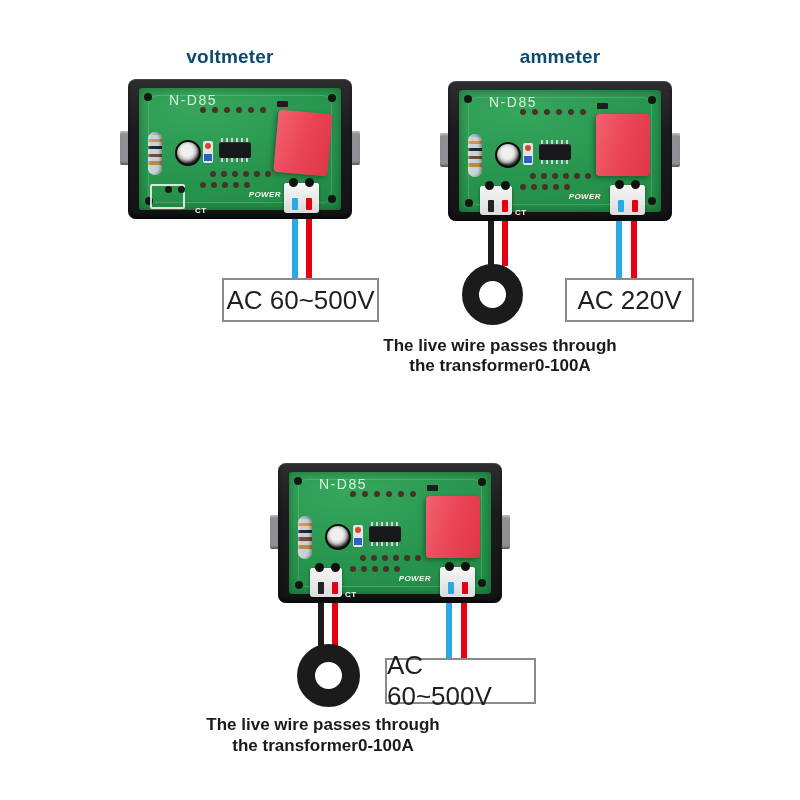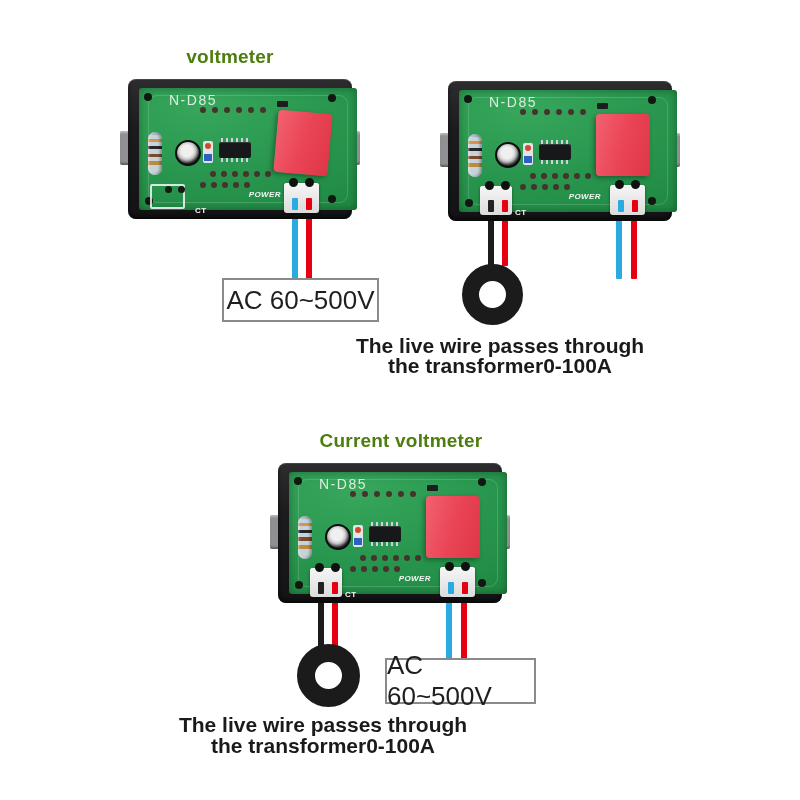--- a/index.html
+++ b/index.html
@@ -1,22 +1,22 @@
 <!DOCTYPE html>
 <html><head>
 <meta charset="utf-8">
 <style>
   html,body{margin:0;padding:0;background:#fff;}
   #canvas{position:relative;width:800px;height:800px;background:#fff;overflow:hidden;
           font-family:"Liberation Sans",sans-serif;}
 
   
   .sec-title{position:absolute;width:224px;text-align:center;font-size:19px;font-weight:700;
-             color:#4d7c0f;letter-spacing:.2px;}
-  .note{position:absolute;width:300px;text-align:center;font-size:21px;font-weight:700;
+             color:#0c4a6e;letter-spacing:.2px;}
+  .note{position:absolute;width:300px;text-align:center;font-size:17px;font-weight:700;
         color:#1a1a1a;line-height:20px;}
 
   
   .vbox{position:absolute;background:#fff;border:2px solid #8a8a8a;z-index:3;
         display:flex;align-items:center;justify-content:center;
         font-size:26px;color:#1f1f1f;}
 
   
   .wire{position:absolute;width:6px;z-index:1;border-radius:1px;}
   .wire.blue{background:#29abe2;}
@@ -28,21 +28,21 @@
   
   .device{position:absolute;width:224px;height:140px;z-index:2;}
   .clip{position:absolute;width:14px;height:34px;top:52px;background:#8f9093;
         border-radius:2px;box-shadow:inset 0 2px 2px rgba(255,255,255,.35),inset 0 -2px 2px rgba(0,0,0,.35);}
   .clip.l{left:-8px;} .clip.r{right:-8px;}
   .frame{position:absolute;inset:0;border-radius:8px;
          background:linear-gradient(180deg,#2d2d30 0%,#1c1c1e 35%,#131315 100%);
          box-shadow:inset 0 1px 1px rgba(255,255,255,.14),inset 0 -3px 4px rgba(0,0,0,.6);}
   .pcb{position:absolute;left:11px;top:9px;width:202px;height:122px;border-radius:3px;
        background:radial-gradient(120% 110% at 30% 15%,#37a75c 0%,#2a9850 45%,#1e8741 100%);
-       box-shadow:inset 0 0 8px rgba(0,0,0,.35);padding-left:16px;}
+       box-shadow:inset 0 0 8px rgba(0,0,0,.35);}
   .pcb .silk{position:absolute;inset:7px 9px;border:1px solid rgba(255,255,255,.16);
              border-radius:9px;pointer-events:none;}
   .board-label{position:absolute;left:30px;top:4px;font-size:14px;letter-spacing:1.5px;
                color:#d9eedd;font-weight:400;}
   .pcbscrews{position:absolute;left:5px;top:5px;width:8px;height:8px;border-radius:50%;
              background:#121811;box-shadow:184px 1px 0 #121811,1px 104px 0 #121811,184px 102px 0 #121811;}
   .pads{position:absolute;width:6px;height:6px;border-radius:50%;background:#46332c;}
   .pads.a{left:61px;top:19px;box-shadow:12px 0 0 #46332c,24px 0 0 #46332c,36px 0 0 #46332c,48px 0 0 #46332c,60px 0 0 #46332c;}
   .pads.b{left:71px;top:83px;box-shadow:11px 0 0 #46332c,22px 0 0 #46332c,33px 0 0 #46332c,44px 0 0 #46332c,55px 0 0 #46332c;}
   .pads.c{left:61px;top:94px;box-shadow:11px 0 0 #46332c,22px 0 0 #46332c,33px 0 0 #46332c,44px 0 0 #46332c;}
@@ -121,20 +121,21 @@
         <div class="slot s1 blue"></div>
         <div class="slot s2 red"></div>
       </div>
     </div>
   </div>
 
   <div class="vbox" style="left:222px;top:278px;width:153px;height:40px">
     <span>AC 60~500V</span>
   </div>
 
+  <div class="sec-title" style="left:448px;top:46px">ammeter</div>
 
   <div class="wire black" style="left:488px;top:198px;height:68px"></div>
   <div class="wire red" style="left:502px;top:198px;height:68px"></div>
   <div class="wire blue" style="left:616px;top:198px;height:81px"></div>
   <div class="wire red" style="left:631px;top:198px;height:81px"></div>
   <div class="ring" style="left:462px;top:264px;width:61px;height:61px"></div>
 
   <div class="device" style="left:448px;top:81px">
     <div class="clip l"></div>
     <div class="clip r"></div>
@@ -160,27 +161,29 @@
         <div class="slot s2 red"></div>
       </div>
       <div class="connector power-conn" style="left:151px">
         <div class="screws"></div>
         <div class="slot s1 blue"></div>
         <div class="slot s2 red"></div>
       </div>
     </div>
   </div>
 
+  <div class="vbox" style="left:565px;top:278px;width:125px;height:40px">
+    <span>AC 220V</span>
+  </div>
 
   <div class="note" style="left:350px;top:336px">
     <div>The live wire passes through</div>
     <div>the transformer0-100A</div>
   </div>
 
-  <div class="sec-title" style="left:289px;top:430px">Current voltmeter</div>
 
   <div class="wire black" style="left:318px;top:584px;height:63px"></div>
   <div class="wire red" style="left:332px;top:584px;height:63px"></div>
   <div class="wire blue" style="left:446px;top:584px;height:76px"></div>
   <div class="wire red" style="left:461px;top:584px;height:76px"></div>
   <div class="ring" style="left:297px;top:644px;width:63px;height:63px;border-width:18px"></div>
 
   <div class="device" style="left:278px;top:463px">
     <div class="clip l"></div>
     <div class="clip r"></div>

